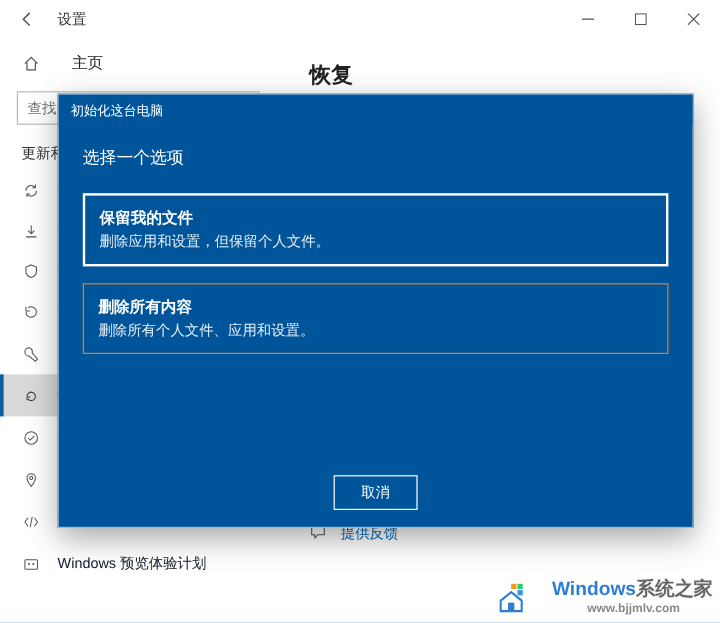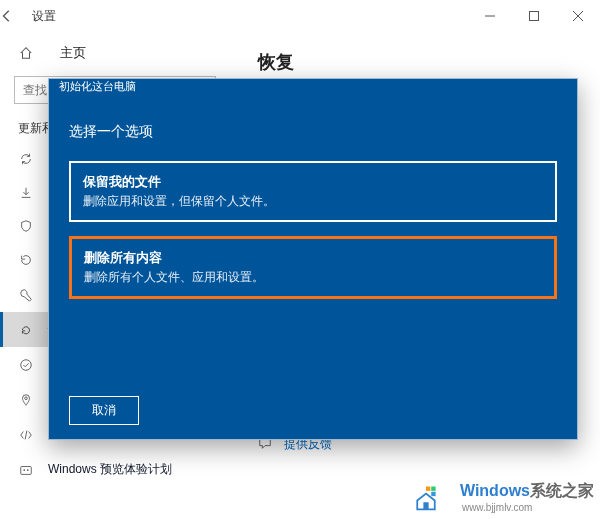--- a/index.html
+++ b/index.html
@@ -1,19 +1,19 @@
 <!DOCTYPE html>
 <html><head>
 <meta charset="utf-8">
 <style>
 * { margin: 0; padding: 0; box-sizing: border-box; font-family: "Microsoft YaHei", "Segoe UI", sans-serif; }
 body { width: 600px; height: 519px; background: #fff; position: relative; overflow: hidden; }
 
 
-.titlebar { height: 32px; display: flex; align-items: center; padding: 0 0; position: relative; }
+.titlebar { height: 32px; display: flex; align-items: center; padding: 0 16px; position: relative; }
 .titlebar .back { width: 24px; text-align: center; color: #555; cursor: pointer; }
 .titlebar .title { margin-left: 8px; font-size: 12px; color: #333; }
 .titlebar .window-controls { position: absolute; right: 0; top: 0; display: flex; }
 .titlebar .window-controls div { width: 44px; height: 32px; display: flex; align-items: center; justify-content: center; color: #666; }
 
 
 .content { display: flex; height: calc(100% - 32px); }
 
 .sidebar { width: 230px; border-right: 0; padding-top: 6px; }
 .home-row { display: flex; align-items: center; padding: 6px 18px; gap: 26px; font-size: 13px; color: #222; }
@@ -31,36 +31,36 @@
 .main h1 { font-size: 18px; font-weight: 600; color: #222; margin-bottom: 20px; }
 .main .text-cut { font-size: 13px; color: #222; margin-bottom: 18px; }
 .main .extra-line { font-size: 11px; color: #222; margin: 2px 0; text-align: right; padding-right: 6px; }
 
 .link-row { display: flex; align-items: flex-start; gap: 10px; margin: 8px 0; font-size: 12px; }
 .link-row .li-icon { width: 16px; color: #444; }
 .link-row .li-text { color: #0067c0; }
 
 
 .modal { position: absolute; left: 48px; top: 78px; width: 530px; height: 362px; background: #00559a; border: 1px solid #9cb9d6; color: #fff; box-shadow: 0 8px 24px rgba(0,0,0,0.35); }
-.modal-titlebar { height: 26px; display: flex; padding: 0 10px; font-size: 11px; border-bottom: 0; background: #00559a; }
+.modal-titlebar { height: 26px; display: flex; align-items: center; padding: 0 10px; font-size: 11px; border-bottom: 0; background: #00559a; }
 .modal-body { padding: 18px 20px 14px; height: calc(100% - 26px); display: flex; flex-direction: column; }
 .modal-heading { font-size: 14px; font-weight: 400; color: #fff; margin-bottom: 20px; }
 
-.option { border: 3px solid #f97316; padding: 10px 12px; margin-bottom: 14px; }
+.option { border: 1px solid #f97316; padding: 10px 12px; margin-bottom: 14px; }
 .option.highlight { border: 2px solid #fff; }
 .opt-title { font-size: 13px; font-weight: 600; margin-bottom: 2px; }
 .opt-desc { font-size: 12px; color: #e6eef7; }
 
-.modal-footer { margin-top: auto; display: flex; justify-content: flex-start; }
+.modal-footer { margin-top: auto; display: flex; justify-content: center; }
 .cancel-btn { border: 1px solid #fff; background: transparent; color: #fff; padding: 5px 22px; font-size: 12px; cursor: pointer; }
 
 
 .watermark { position: absolute; right: 6px; bottom: 6px; display: flex; align-items: center; gap: 20px; font-size: 16px; font-weight: 600; color: #666; }
 .watermark .blue { color: #2f7fd1; }
-.watermark .url { font-size: 10px; font-weight: 400; color: #888; margin-left: 2px; }
+.watermark .url { font-size: 10px; font-weight: 700; color: #888; margin-left: 2px; text-align: center; }
 .wm-logo { width: 28px; height: 28px; }
 
 .spacer { height: 130px; }
 
 svg { display: block; }
 </style>
 </head>
 <body>
 
 <div class="titlebar">

